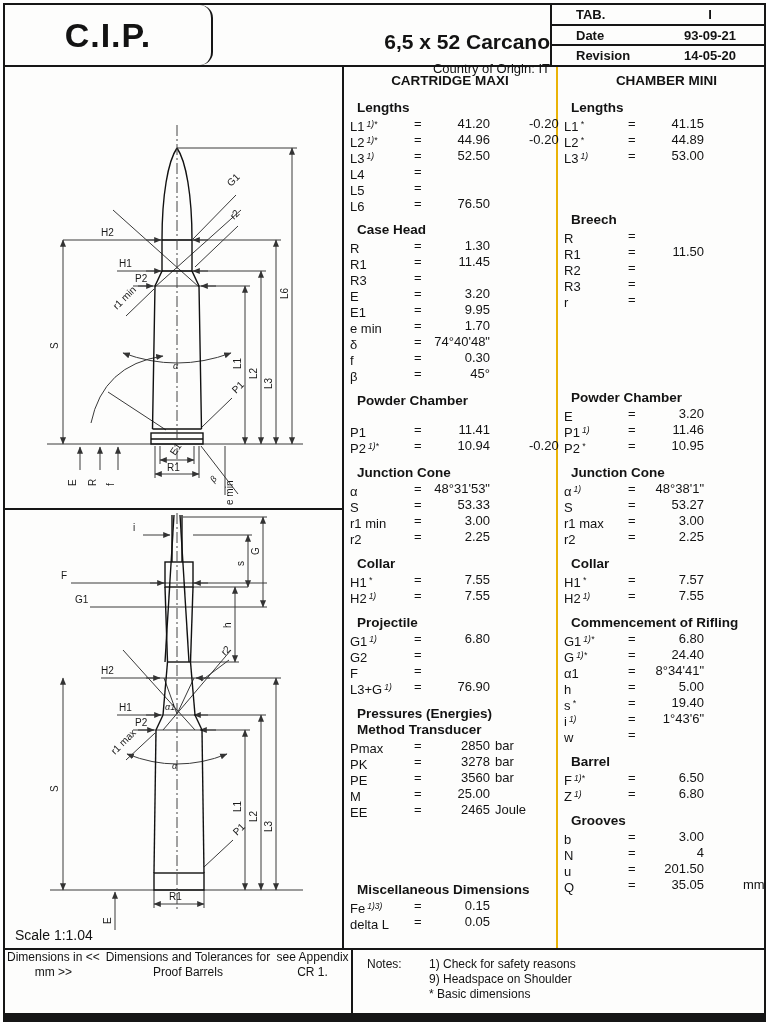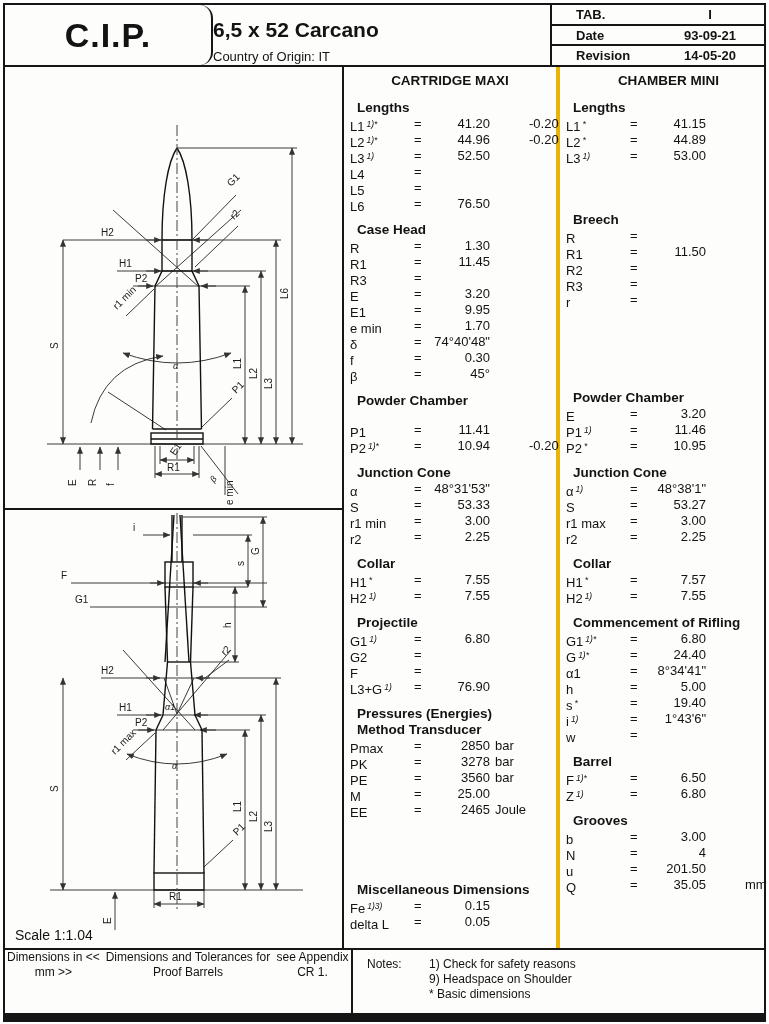--- a/index.html
+++ b/index.html
@@ -11,21 +11,21 @@
   }
   .page {
     position:absolute; left:3px; top:3px; right:3px; bottom:2px;
     border:2px solid #161616; border-bottom:9px solid #161616;
     background:#fdfdfc; display:flex; flex-direction:column; box-sizing:border-box;
   }
   
   .header { height:60px; flex:0 0 60px; display:flex; border-bottom:2px solid #161616; }
   .h-org { width:206px; border-right:2px solid #161616; display:flex; align-items:center; justify-content:center;
            font-size:34px; font-weight:bold; letter-spacing:1px;border-radius:13px; }
-  .h-title { flex:1; border-right:2px solid #161616; text-align:left; padding-top:13px; }
+  .h-title { flex:1; border-right:2px solid #161616; text-align:right; padding-top:25px; }
   .main-title { font-size:21px; font-weight:bold; }
   .subtitle { font-size:13px; margin-top:7px; }
   .h-info { width:212px; display:flex; flex-direction:column; }
   .info-row { flex:1; display:flex; align-items:center; border-bottom:2px solid #161616; font-weight:bold; font-size:13px; }
   .info-row:last-child { border-bottom:none; }
   .info-label { padding-left:24px; width:90px; }
   .info-value { flex:1; text-align:center; padding-right:10px; }
   
   .main { flex:0 0 881px; display:flex; overflow:hidden; }
   .draw-col { width:337px; flex:0 0 337px; border-right:2px solid #161616; display:flex; flex-direction:column; }
@@ -34,21 +34,21 @@
   .draw-box.chamber { flex:1; }
   .draw-box svg { position:absolute; left:0; top:0; width:100%; height:100%; }
   .scale-label { position:absolute; left:10px; bottom:5px; font-size:14px; }
   svg text { font-family:"Liberation Sans", sans-serif; font-size:10px; fill:#1a1a1a; }
   svg text.gk { font-style:italic; font-size:9px; }
   .thin line, .thin path { stroke:#3a3a3a; stroke-width:1; fill:none; }
   .sil line, .sil path, .sil rect { stroke:#111; stroke-width:1.4; fill:none; }
   .cl { stroke:#444; stroke-width:1; stroke-dasharray:11 3 2 3; fill:none; }
   
   .data-col { font-size:13px; }
-  .data-col.maxi { width:212px; flex:0 0 212px; border-right:4px solid #eab308; }
+  .data-col.maxi { width:212px; flex:0 0 212px; border-right:2px solid #eab308; }
   .data-col.mini { flex:1; }
   .col-title { text-align:center; font-weight:bold; font-size:13.5px; padding-top:6px; height:16px; line-height:16px; }
   .section { margin-top:11px; }
   .sec-title { font-weight:bold; font-size:13.5px; padding-left:13px; height:16px; line-height:16px; white-space:nowrap; }
   .row { display:flex; height:16px; line-height:16px; padding-left:6px; white-space:nowrap; }
   .lbl { flex:0 0 64px; }
   .eq  { flex:0 0 14px; }
   .val { flex:0 0 62px; text-align:right; }
   .unitc { flex:0 0 34px; text-align:left; padding-left:5px; }
   .tolc { flex:1; text-align:right; padding-right:6px; }

